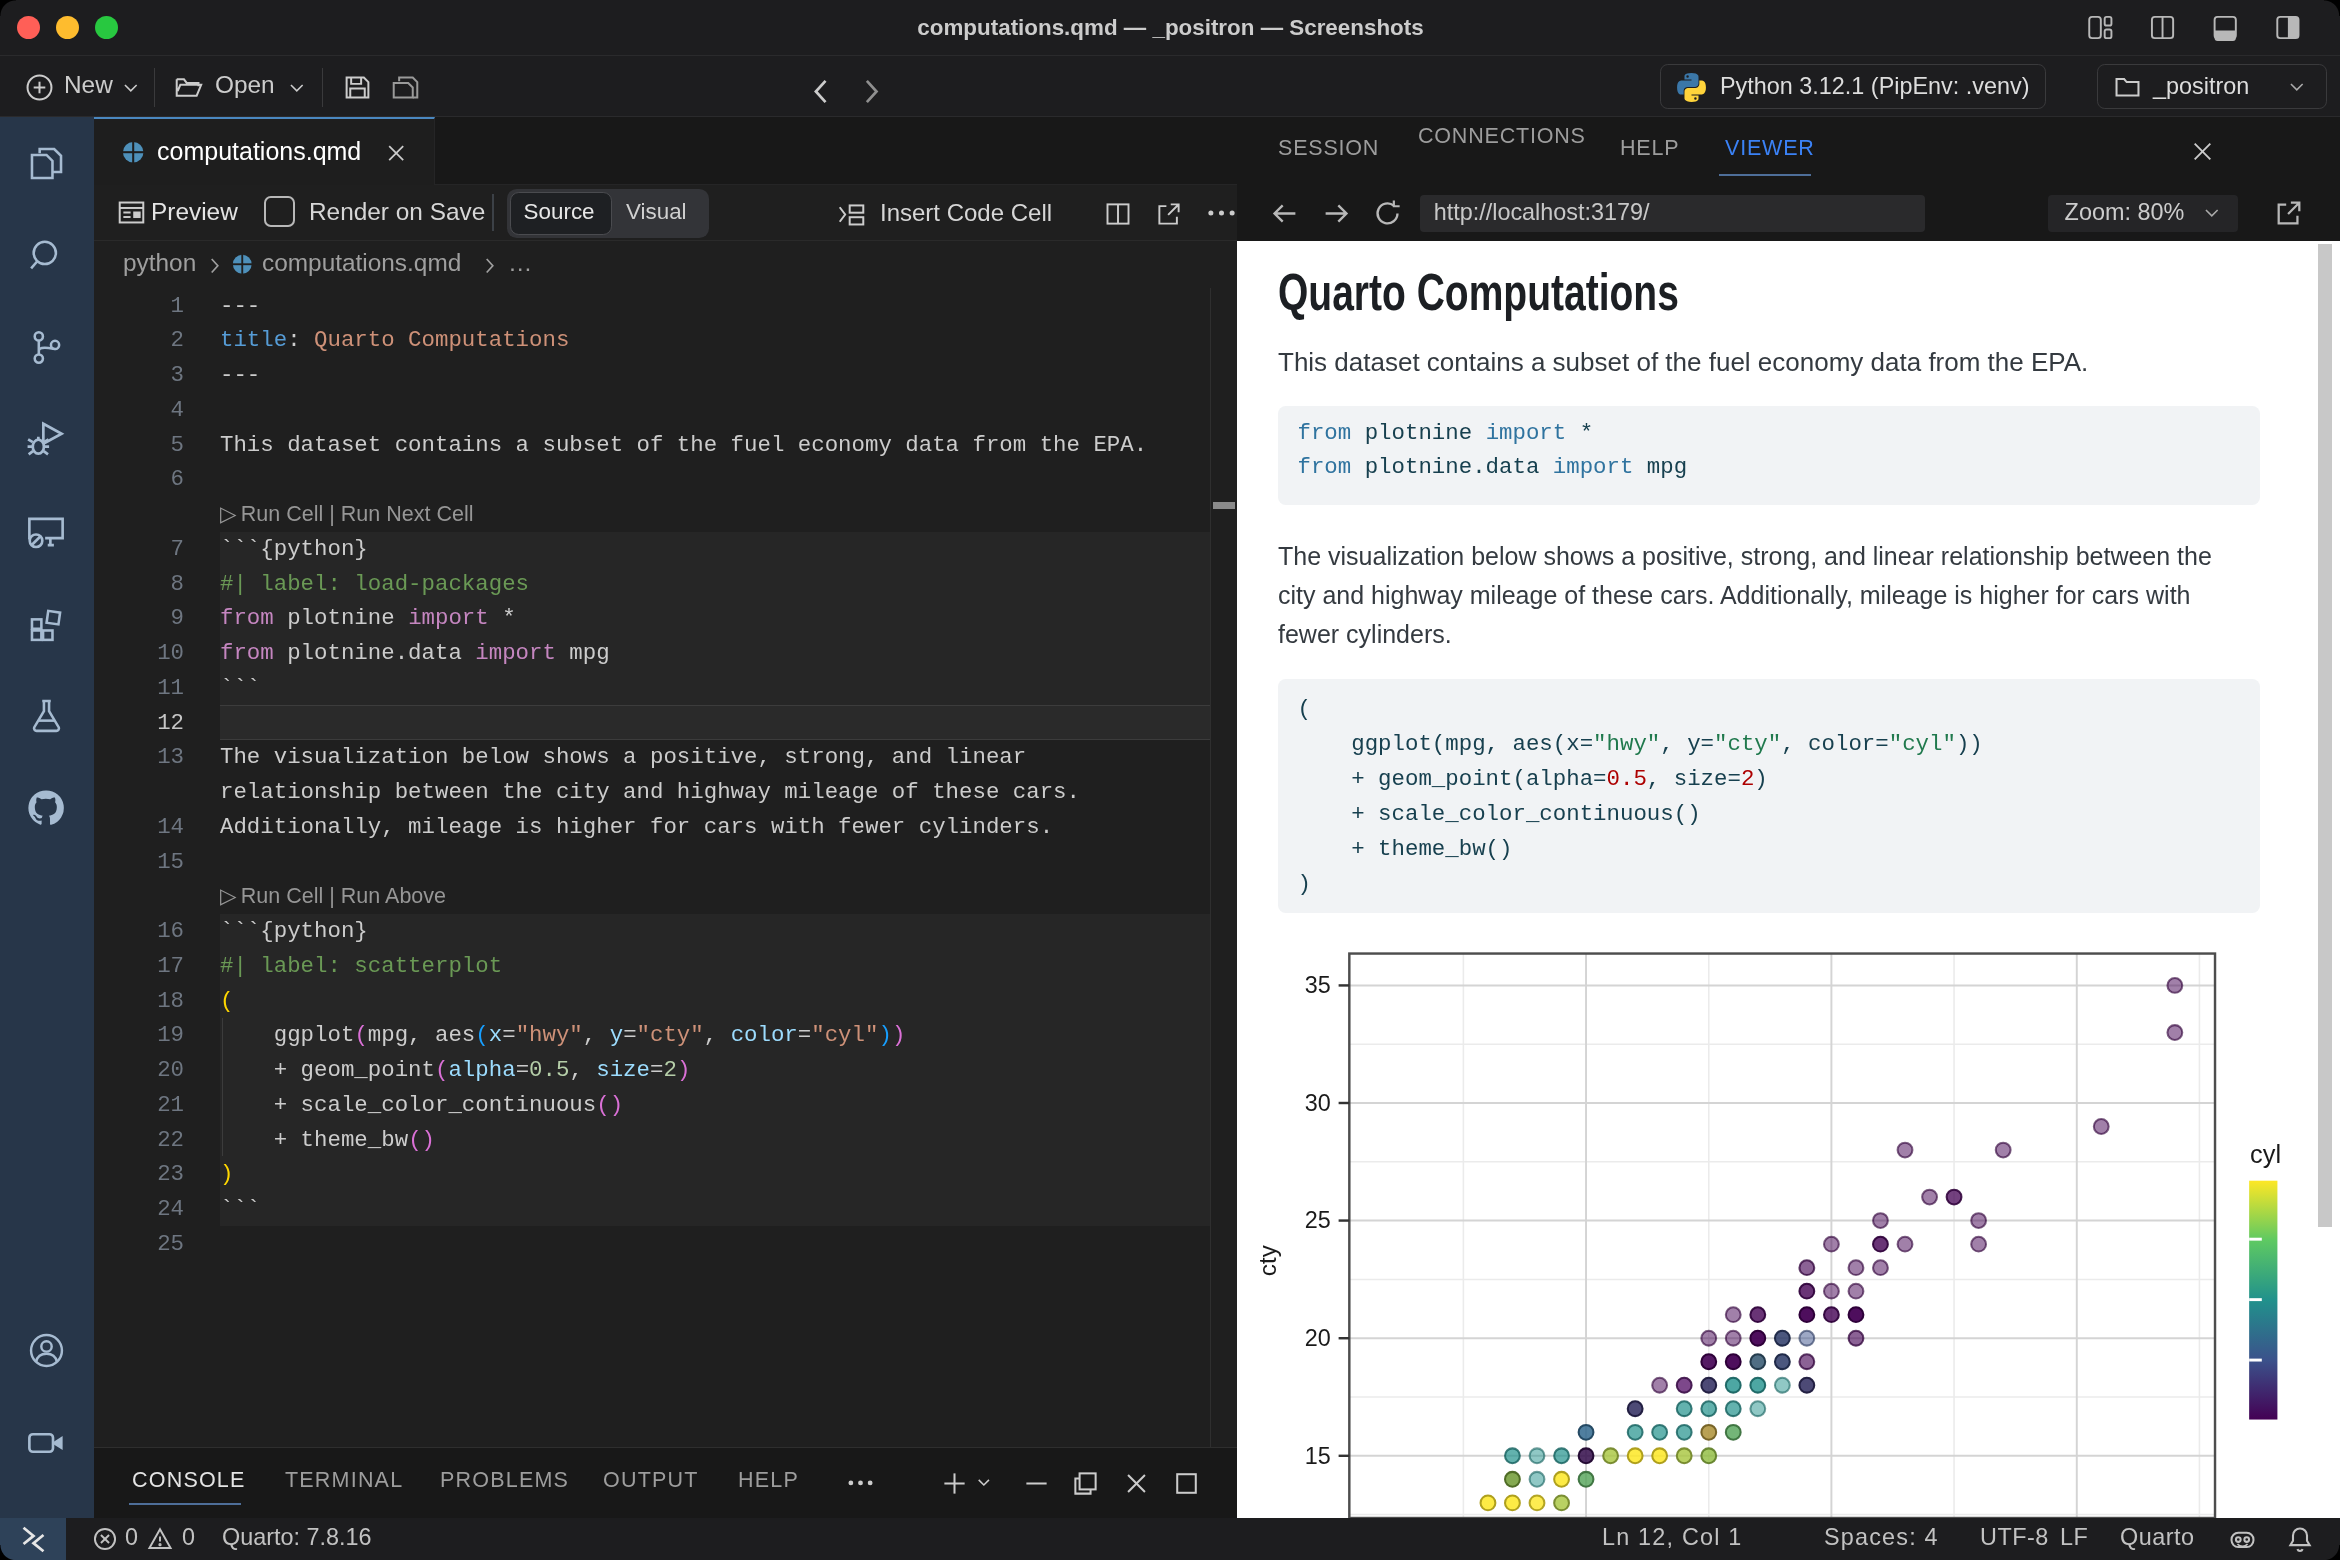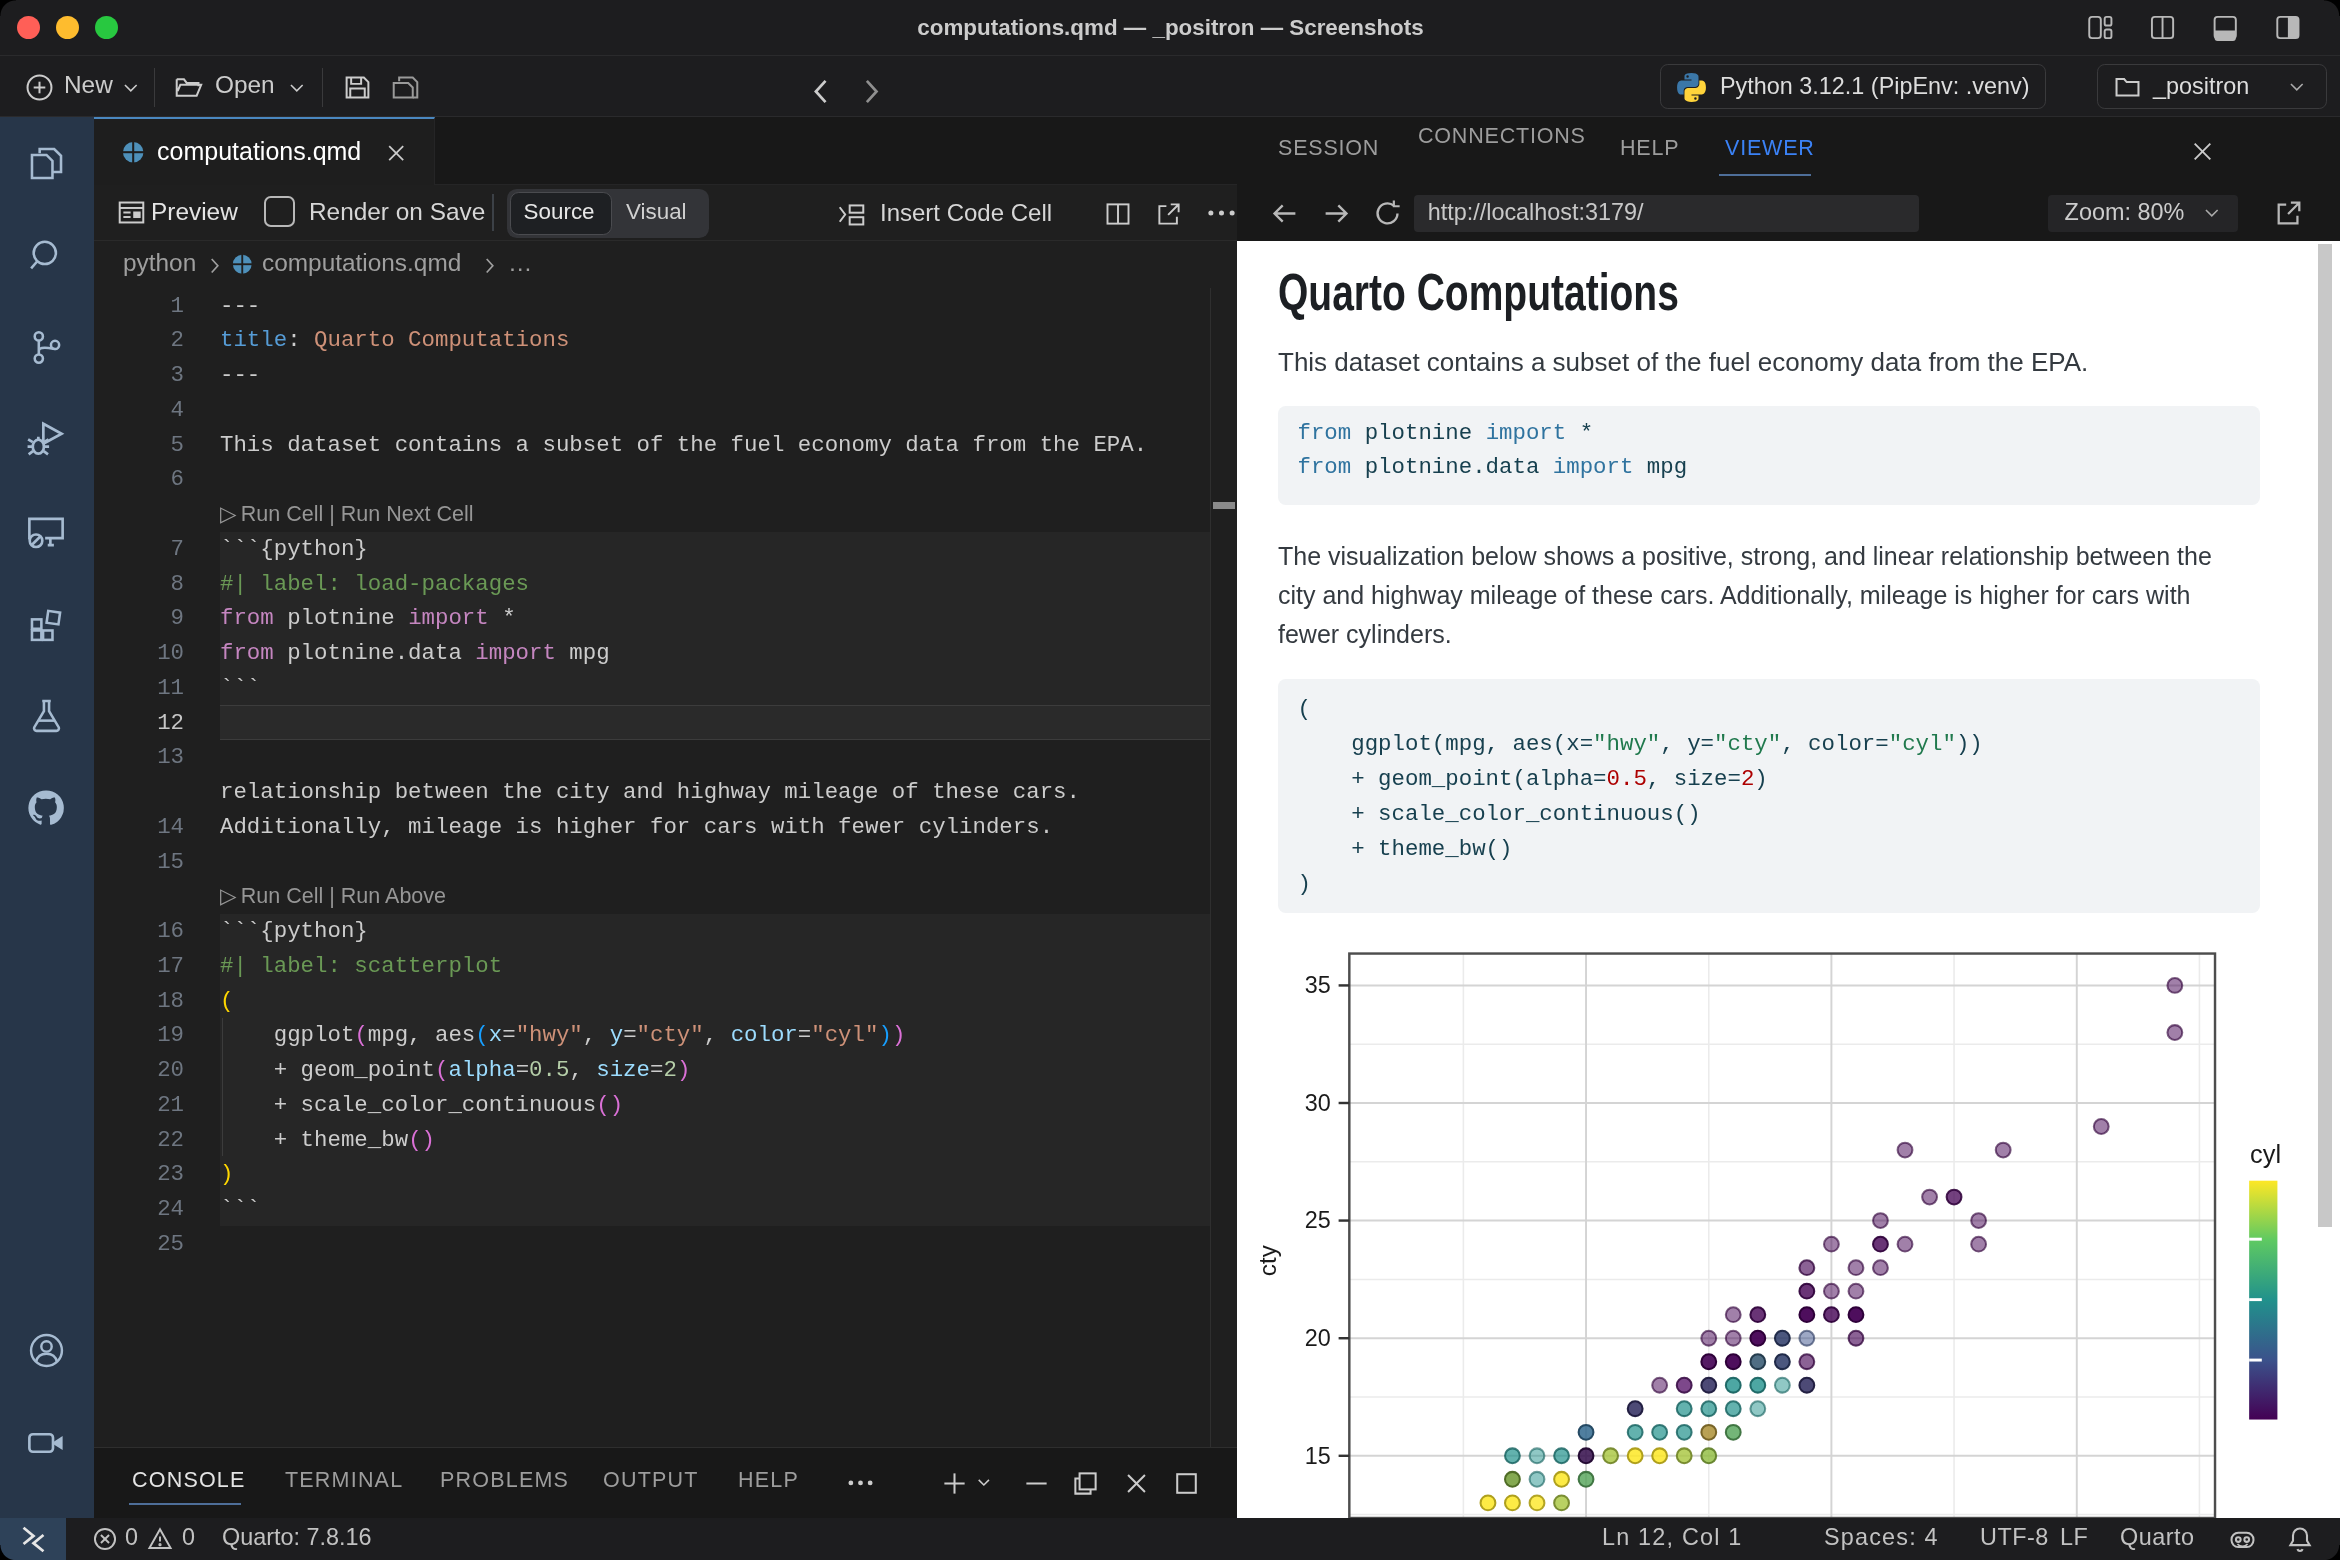--- a/index.html
+++ b/index.html
@@ -246,21 +246,21 @@
     <div class="row" style="top:105px"><b class="ln">4</b><s class="ct"></s></div>
     <div class="row" style="top:140px"><b class="ln">5</b><s class="ct"><i class="w">This dataset contains a subset of the fuel economy data from the EPA.</i></s></div>
     <div class="row" style="top:174px"><b class="ln">6</b><s class="ct"></s></div>
     <div class="row" style="top:209px"><s class="ct"><i class="lens">▷ Run Cell | Run Next Cell</i></s></div>
     <div class="row" style="top:244px"><b class="ln">7</b><s class="ct"><i class="w">```{python}</i></s></div>
     <div class="row" style="top:279px"><b class="ln">8</b><s class="ct"><i class="gn">#| label: load-packages</i></s></div>
     <div class="row" style="top:313px"><b class="ln">9</b><s class="ct"><i class="mg">from</i><i class="w"> plotnine </i><i class="mg">import</i><i class="w"> *</i></s></div>
     <div class="row" style="top:348px"><b class="ln">10</b><s class="ct"><i class="mg">from</i><i class="w"> plotnine.data </i><i class="mg">import</i><i class="w"> mpg</i></s></div>
     <div class="row" style="top:383px"><b class="ln">11</b><s class="ct"><i class="w">```</i></s></div>
     <div class="row" style="top:418px"><b class="ln cur">12</b><s class="ct"></s></div>
-    <div class="row" style="top:452px"><b class="ln">13</b></div>
+    <div class="row" style="top:452px"><b class="ln">13</b><s class="ct"><i class="w">The visualization below shows a positive, strong, and linear</i></s></div>
     <div class="row" style="top:487px"><s class="ct"><i class="w">relationship between the city and highway mileage of these cars.</i></s></div>
     <div class="row" style="top:522px"><b class="ln">14</b><s class="ct"><i class="w">Additionally, mileage is higher for cars with fewer cylinders.</i></s></div>
     <div class="row" style="top:557px"><b class="ln">15</b><s class="ct"></s></div>
     <div class="row" style="top:591px"><s class="ct"><i class="lens">▷ Run Cell | Run Above</i></s></div>
     <div class="row" style="top:626px"><b class="ln">16</b><s class="ct"><i class="w">```{python}</i></s></div>
     <div class="row" style="top:661px"><b class="ln">17</b><s class="ct"><i class="gn">#| label: scatterplot</i></s></div>
     <div class="row" style="top:696px"><b class="ln">18</b><s class="ct"><i class="yl">(</i></s></div>
     <div class="row" style="top:730px"><b class="ln">19</b><s class="ct"><i class="w">    ggplot</i><i class="pk">(</i><i class="w">mpg, aes</i><i class="bb">(</i><i class="pb">x</i><i class="w">=</i><i class="or">"hwy"</i><i class="w">, </i><i class="pb">y</i><i class="w">=</i><i class="or">"cty"</i><i class="w">, </i><i class="pb">color</i><i class="w">=</i><i class="or">"cyl"</i><i class="bb">)</i><i class="pk">)</i></s></div>
     <div class="row" style="top:765px"><b class="ln">20</b><s class="ct"><i class="w">    + geom_point</i><i class="pk">(</i><i class="pb">alpha</i><i class="w">=</i><i class="nm">0.5</i><i class="w">, </i><i class="pb">size</i><i class="w">=</i><i class="nm">2</i><i class="pk">)</i></s></div>
     <div class="row" style="top:800px"><b class="ln">21</b><s class="ct"><i class="w">    + scale_color_continuous</i><i class="pk">()</i></s></div>
@@ -323,21 +323,21 @@
     <svg class="abs" style="left:33px;top:13.7px" width="29" height="29" viewBox="0 0 16 16" fill="none" stroke="#b8b8b8" stroke-width="1.3">
         <path d="M14 8 H2.5 M7 3.5 L2.5 8 L7 12.5"></path>
       </svg>
     <svg class="abs" style="left:85px;top:13.7px" width="29" height="29" viewBox="0 0 16 16" fill="none" stroke="#b8b8b8" stroke-width="1.3">
         <path d="M2 8 H13.5 M9 3.5 L13.5 8 L9 12.5"></path>
       </svg>
     <svg class="abs" style="left:136px;top:13.7px" width="29" height="29" viewBox="0 0 16 16" fill="none" stroke="#b8b8b8" stroke-width="1.3">
         <path d="M13.5 8 a5.5 5.5 0 1 1 -2 -4.3"></path>
         <path d="M11.5 0.8 v3.2 h3.2" stroke-width="1.2"></path>
       </svg>
-    <div class="abs" style="left:177px;top:9.8px;width:505px;height:37px;background:#2a2a2c;border-radius:3.9px">
+    <div class="abs" style="left:183px;top:9.8px;width:505px;height:37px;background:#2a2a2c;border-radius:3.9px">
       <div class="abs" style="left:13.7px;top:3.9px;color:#c8c8c8;font-size:23.4px">http://localhost:3179/</div>
     </div>
     <div class="abs" style="left:811px;top:9.8px;width:190px;height:37px;background:#252527;border-radius:3.9px">
       <div class="abs" style="left:16.6px;top:3.9px;color:#cccccc;font-size:23.4px">Zoom: 80%</div>
       <svg class="abs" style="left:156px;top:13.7px" width="15.6" height="9.8" viewBox="0 0 16 10" fill="none" stroke="#aaaaaa" stroke-width="1.6">
           <path d="M2 2 L8 8 L14 2"></path>
         </svg>
     </div>
     <svg class="abs" style="left:1037px;top:12.7px" width="30" height="30" viewBox="0 0 16 16" fill="none" stroke="#b8b8b8" stroke-width="1.2">
         <path d="M6.5 3.5 H2.5 v10 h10 V9.5 M9 2.5 h4.5 V7 M13.2 2.8 L7.5 8.5"></path>

